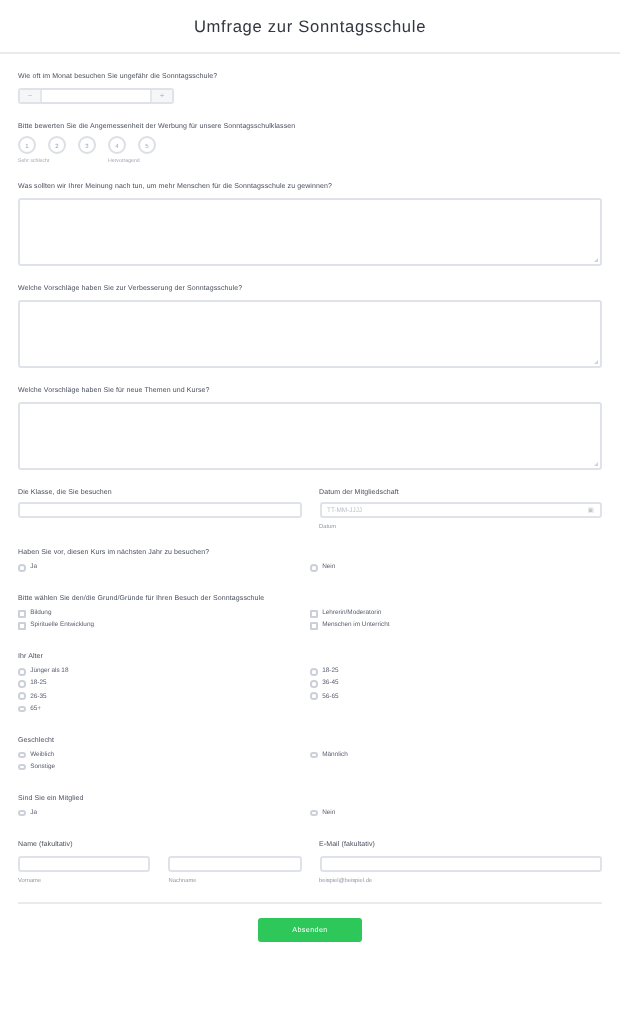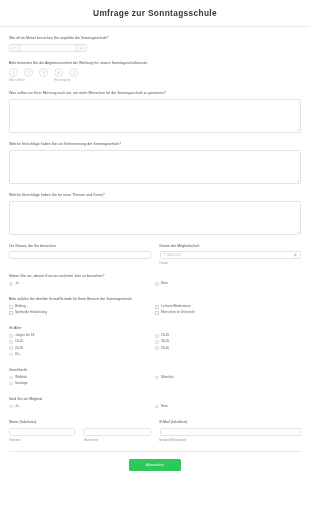--- a/index.html
+++ b/index.html
@@ -12,21 +12,21 @@
   }
   .page { width: 310px; height: 517px; position: relative; background: #fff; }
 
   
   .hdr {
     height: 27px;
     display: flex; align-items: center; justify-content: center;
     border-bottom: 1px solid #e8eaee;
   }
   .hdr-title {
-    font-size: 8.3px; font-weight: 700; color: #32363f;
+    font-size: 8.3px; font-weight: 400; color: #32363f;
     letter-spacing: .35px;
   }
 
   
   .form { padding: 9px 9px 0 9px; }
 
   .q { margin-bottom: 9px; }
   .q-label {
     font-size: 3.5px; color: #4a4f5e; line-height: 1.35;
     margin-bottom: 3px; display: block; letter-spacing: .05px;

